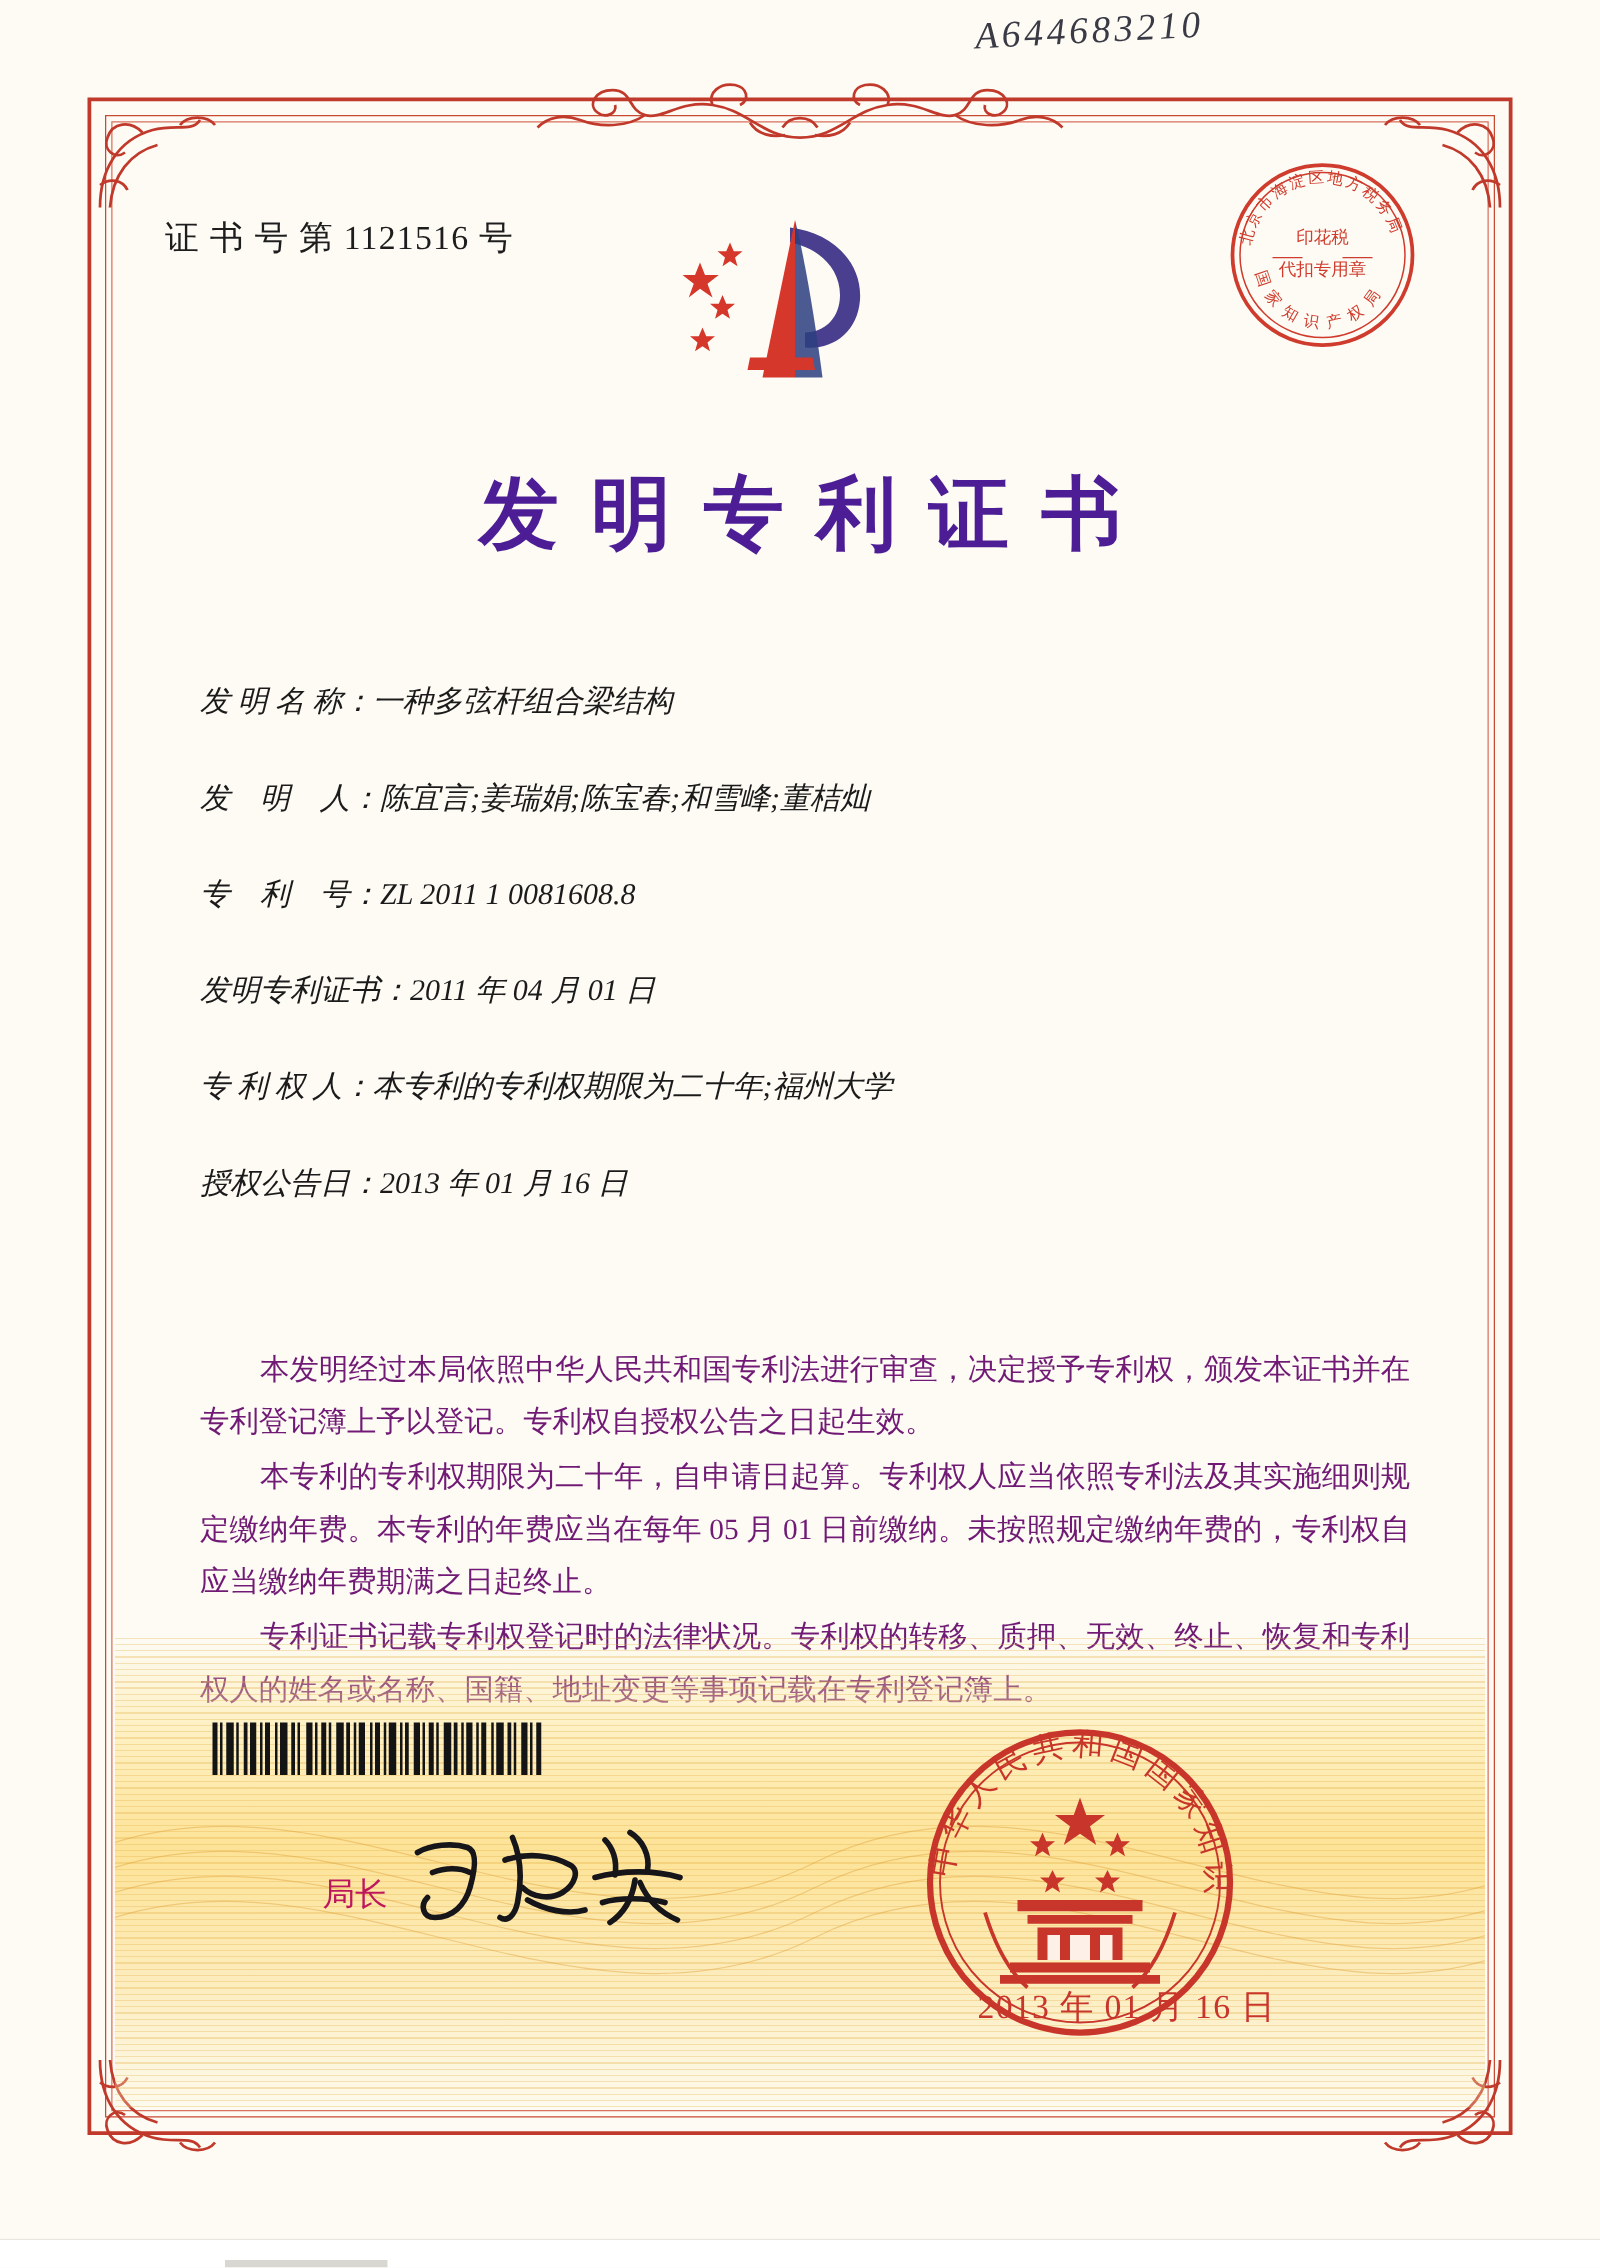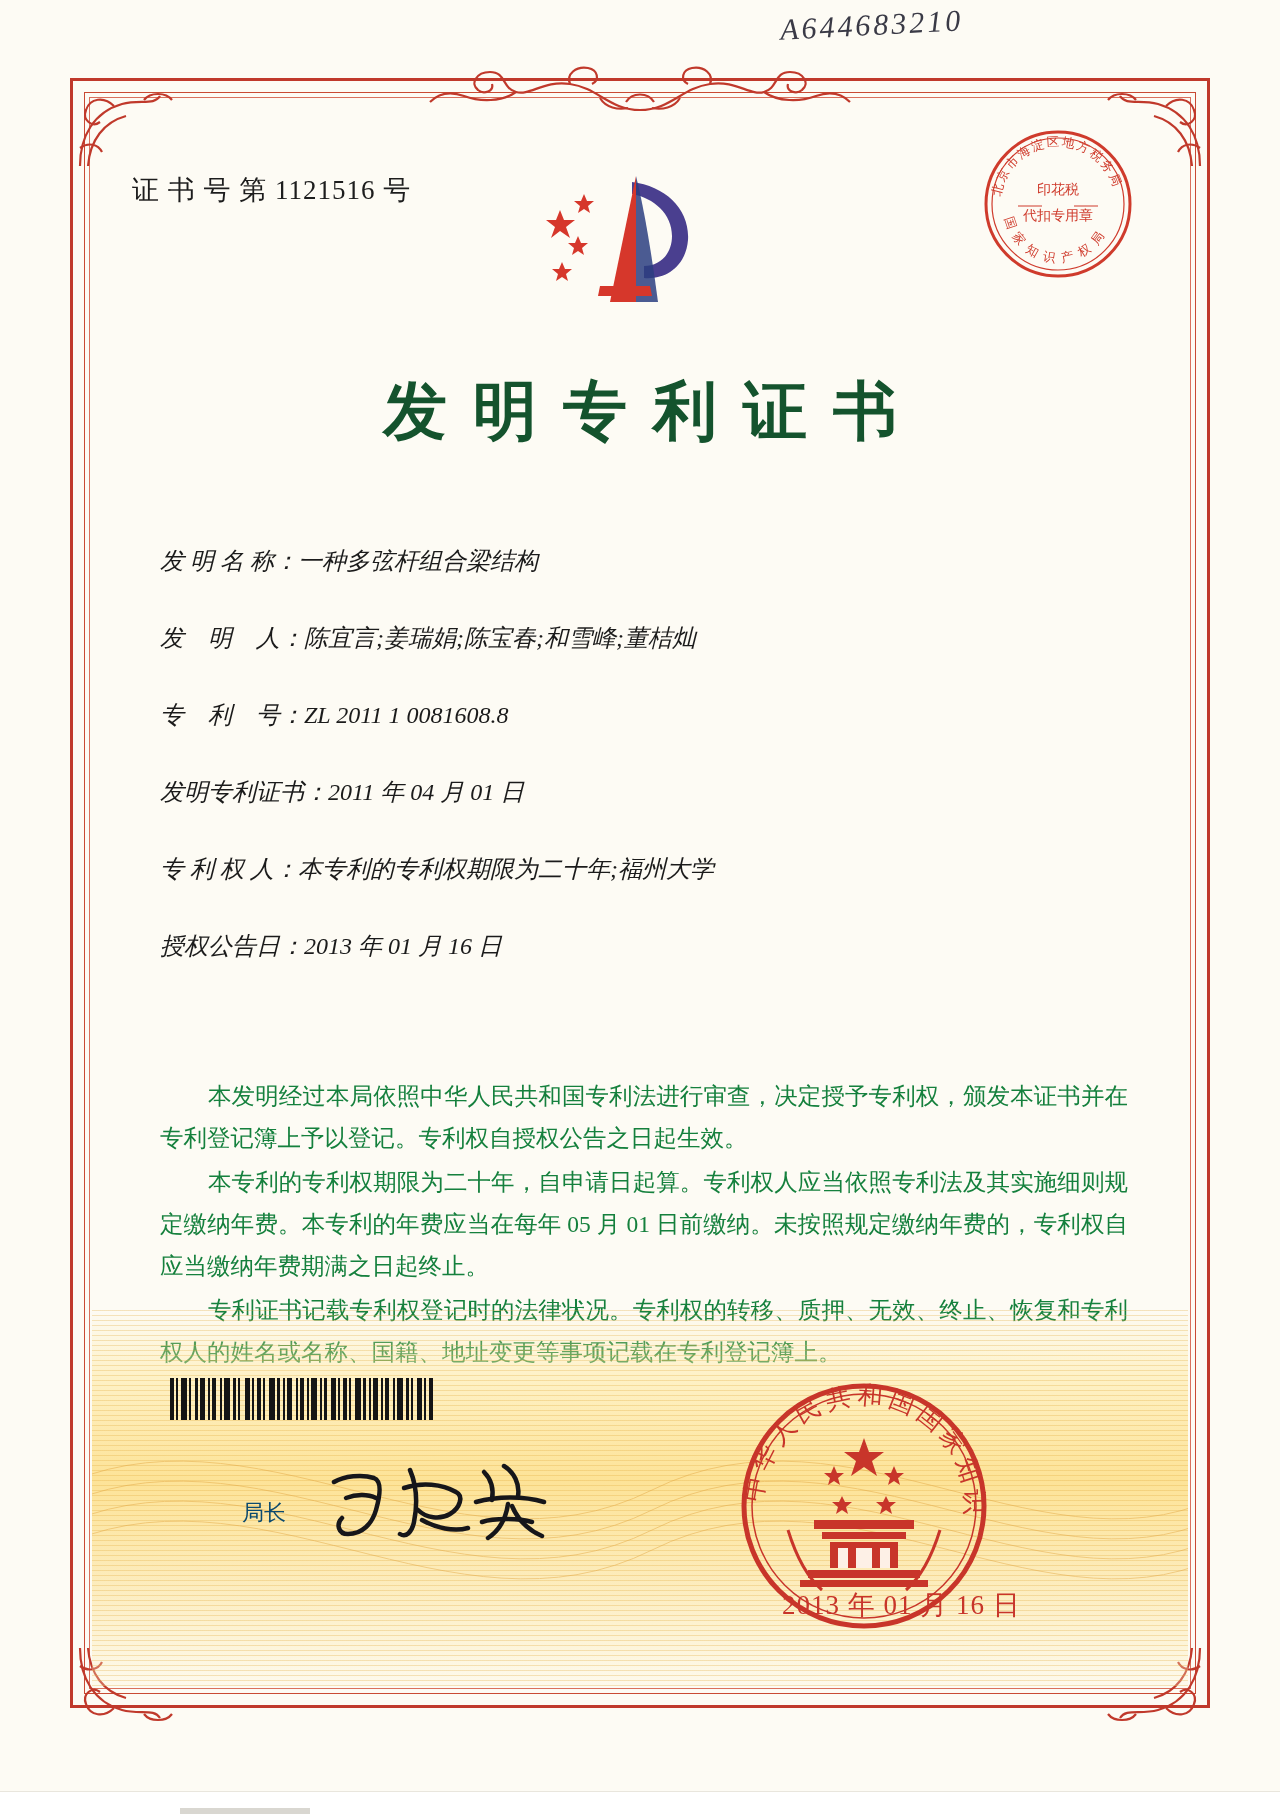--- a/index.html
+++ b/index.html
@@ -153,21 +153,21 @@
   
   .main-title {
     position: absolute;
     left: 0;
     top: 368px;
     width: 1280px;
     text-align: center;
     font-size: 64px;
     letter-spacing: 26px;
     font-weight: bold;
-    color: #14532d;
+    color: #4c1d95;
     font-family: "Liberation Serif", serif;
     text-indent: 26px;
   }
 
   
   .fields {
     position: absolute;
     left: 160px;
     top: 545px;
     width: 980px;
@@ -189,21 +189,21 @@
   }
 
   
   .body-text {
     position: absolute;
     left: 160px;
     top: 1075px;
     width: 968px;
     font-size: 23.5px;
     line-height: 42px;
-    color: #15803d;
+    color: #701a75;
     text-align: justify;
     font-family: "Liberation Serif", serif;
   }
   .body-text p {
     margin: 0 0 2px 0;
     text-indent: 48px;
   }
 
   
   .barcode {
@@ -217,24 +217,24 @@
   }
   .barcode i {
     display: block;
     background: #141414;
     height: 100%;
   }
 
   
   .sig-label {
     position: absolute;
-    left: 242px;
+    left: 258px;
     top: 1498px;
-    font-size: 22px;
-    color: #0c4a6e;
+    font-size: 26px;
+    color: #be185d;
     font-family: "Liberation Serif", serif;
   }
   .signature {
     position: absolute;
     left: 318px;
     top: 1448px;
     width: 260px;
     height: 110px;
   }
   .signature svg { width: 100%; height: 100%; display: block; }

